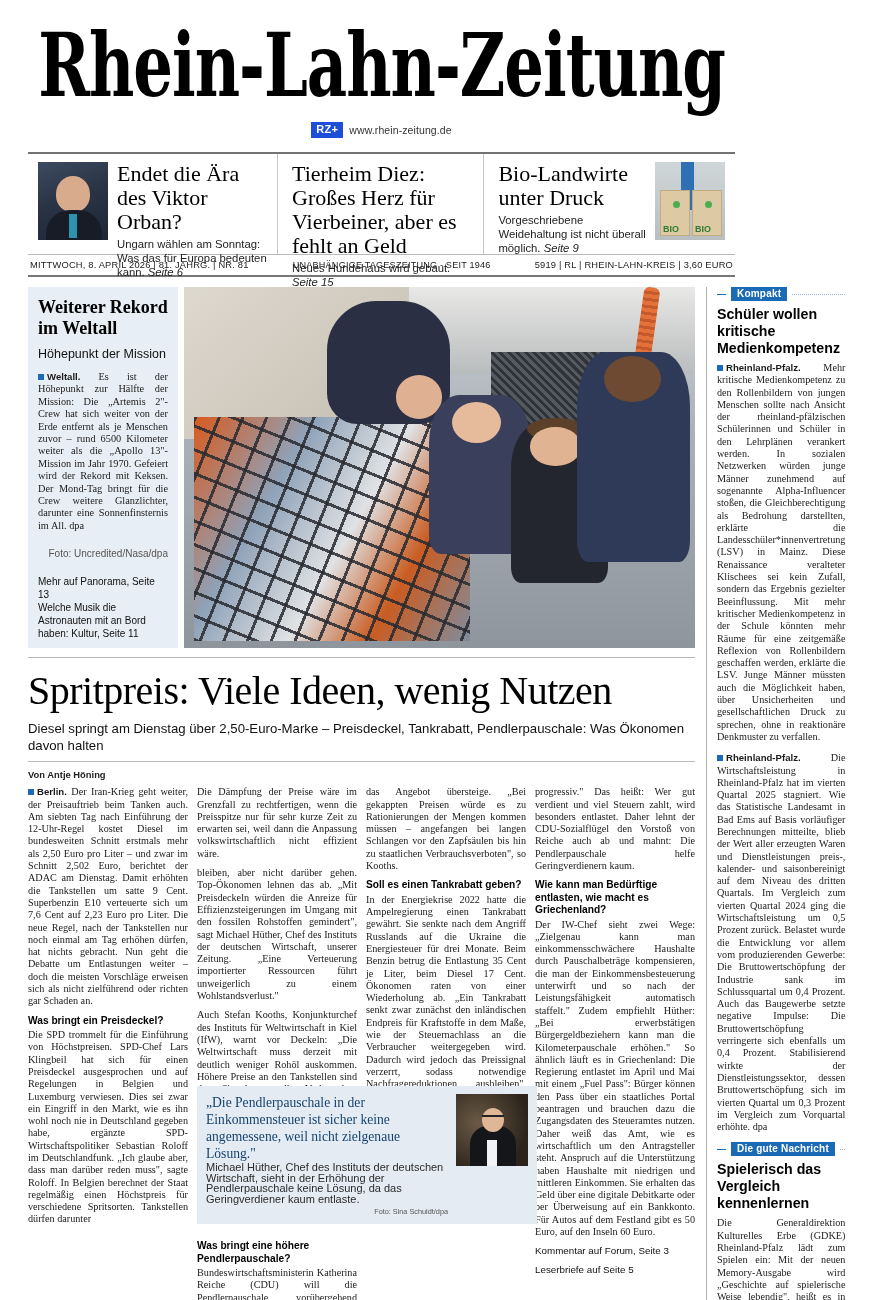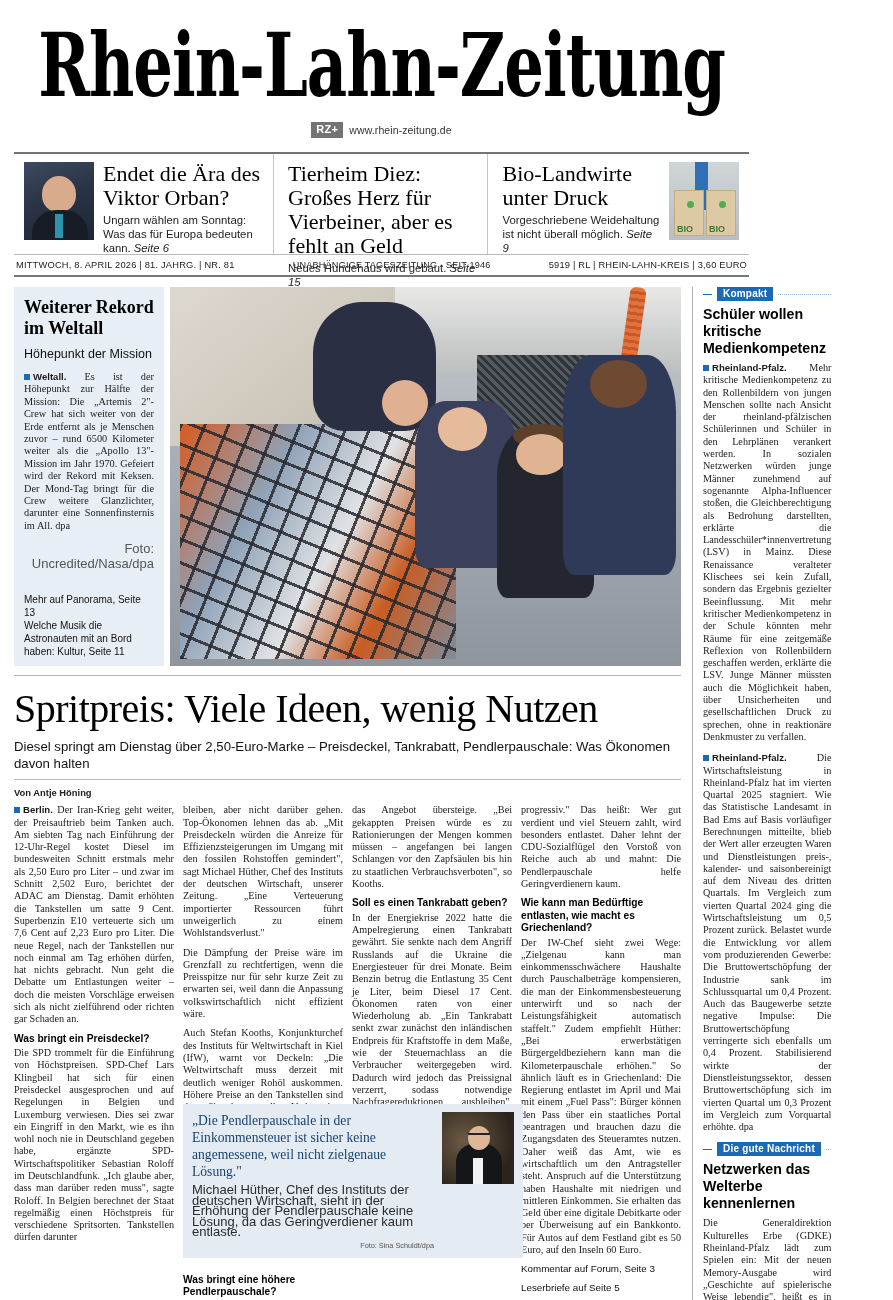--- a/index.html
+++ b/index.html
@@ -1,34 +1,34 @@
 <!DOCTYPE html>
 <html><head>
 <meta charset="utf-8">
 <style>
   html,body{margin:0;padding:0;background:#ffffff;}
   body{width:893px;height:1300px;overflow:hidden;font-family:"Liberation Sans",sans-serif;color:#1a1a1a;}
-  .page{width:763px;height:1300px;position:relative;box-sizing:border-box;padding:0 14px;}
+  .page{width:763px;height:1300px;position:relative;box-sizing:border-box;padding:0 28px;}
 
   
   .masthead{text-align:center;padding-top:18px;}
   .masthead-title{
     font-family:"DejaVu Serif",serif;
     font-weight:900;
     font-size:68px;
     line-height:74px;
     letter-spacing:-1px;
     color:#000;
     transform:scaleY(1.28) scaleX(1.02);
     transform-origin:center top;
     font-stretch:condensed;
     white-space:nowrap;
   }
   .masthead-sub{margin-top:30px;display:flex;align-items:center;justify-content:center;gap:6px;}
-  .rzplus{background:#737373;color:#fff;font-size:11px;font-weight:bold;padding:2px 5px 3px 5px;line-height:11px;letter-spacing:.3px;}
+  .rzplus{background:#1d4ed8;color:#fff;font-size:11px;font-weight:bold;padding:2px 5px 3px 5px;line-height:11px;letter-spacing:.3px;}
   .rzurl{font-size:10.5px;color:#333;letter-spacing:.1px;}
 
   
   .teasers{margin-top:14px;border-top:2px solid #737373;border-bottom:1px solid #b9b9b9;display:flex;height:100px;}
   .teaser{display:flex;align-items:flex-start;padding:8px 10px 6px 10px;box-sizing:border-box;}
   .t1{width:305px;border-right:1px solid #c6c6c6;}
   .t2{width:250px;border-right:1px solid #c6c6c6;padding-left:14px;}
   .t3{width:305px;padding-left:14px;}
   .teaser-photo{width:70px;height:78px;flex:0 0 70px;overflow:hidden;position:relative;background:#2b3b52;}
   .teaser-txt{padding-left:9px;}
@@ -66,22 +66,22 @@
   .right-zone{width:176px;margin-left:11px;border-left:1px solid #b0b0b0;padding-left:10px;box-sizing:border-box;}
 
   
   .space{display:flex;}
   .space-text{width:150px;background:#e8eef5;padding:10px 10px 8px 10px;box-sizing:border-box;}
   .space-h{font-family:"Liberation Serif",serif;font-size:18px;line-height:21px;font-weight:bold;color:#000;}
   .space-sub{font-size:12.5px;line-height:15px;margin-top:8px;color:#111;}
   .space-body{font-family:"Liberation Serif",serif;font-size:10.3px;line-height:12.4px;text-align:justify;margin-top:9px;color:#1b1b1b;}
   .space-body b{font-family:"Liberation Sans",sans-serif;font-size:9.6px;}
   .sq{display:inline-block;width:6px;height:6px;background:#1a6ab5;margin-right:3px;}
-  .credit{font-size:13px;color:#555;text-align:right;margin-top:9px;}
-  .space-more{font-size:10px;line-height:13px;margin-top:22px;color:#111;}
+  .credit{font-size:10px;color:#555;text-align:right;margin-top:16px;}
+  .space-more{font-size:10px;line-height:13px;margin-top:16px;color:#111;}
   .space-photo{flex:1;margin-left:6px;position:relative;overflow:hidden;background:#9aa2ab;}
 
   
   .iss{position:absolute;inset:0;background:linear-gradient(180deg,#cdd2d6 0%,#aab1b8 40%,#8e959d 100%);}
   .iss .panelbag{position:absolute;left:0;top:0;width:46%;height:42%;background:linear-gradient(140deg,#ded9cf,#c3bdb0);}
   .iss .net{position:absolute;left:2%;top:36%;width:54%;height:62%;background:
      repeating-linear-gradient(112deg,rgba(40,42,48,.85) 0 3px,rgba(255,255,255,0) 3px 22px),
      repeating-linear-gradient(22deg,rgba(40,42,48,.85) 0 3px,rgba(255,255,255,0) 3px 22px),
      linear-gradient(120deg,#d95a1e 0%,#8fa2b8 30%,#e0e2e4 55%,#c95c22 75%,#7f8d9e 100%);}
   .iss .hose{position:absolute;right:8%;top:0;width:16px;height:26%;background:repeating-linear-gradient(180deg,#e4703a 0 4px,#c45a2b 4px 7px);border-radius:6px;transform:rotate(8deg);}
@@ -108,21 +108,21 @@
   .cols{display:flex;margin-top:6px;gap:9px;}
   .col{width:160px;}
   .col p, .body-col p{font-family:"Liberation Serif",serif;font-size:10.2px;line-height:12.3px;text-align:justify;margin:0 0 7px 0;color:#191919;hyphens:auto;}
   .subhead{font-family:"Liberation Sans",sans-serif;font-weight:bold;font-size:10.2px;line-height:12.4px;margin:7px 0 2px 0;color:#000;}
   .lead-city{font-family:"Liberation Sans",sans-serif;font-weight:bold;font-size:9.6px;}
 
   
   .quotewrap{display:flex;gap:8px;background:#e4ebf3;padding:8px 9px;margin:6px 0 8px 0;box-sizing:border-box;}
   .quote-txt{flex:1;}
   .quote-q{font-family:"Liberation Serif",serif;font-size:13.6px;line-height:17px;color:#16436f;}
-  .quote-src{font-size:13px;line-height:10.5px;color:#2b2b2b;margin-top:5px;}
+  .quote-src{font-size:11px;line-height:10.5px;color:#2b2b2b;}
   .quote-credit{font-size:7.3px;color:#555;text-align:right;margin-top:3px;}
   .quote-photo{width:72px;height:72px;flex:0 0 72px;position:relative;overflow:hidden;background:#3b3126;}
   .qp-bg{position:absolute;inset:0;background:radial-gradient(circle at 30% 40%,#6b5a45,#2c241c 75%);}
   .qp-body{position:absolute;left:14px;bottom:0;width:46px;height:40px;background:#15161a;border-radius:18px 18px 0 0;}
   .qp-head{position:absolute;left:26px;top:14px;width:22px;height:24px;background:#e0b796;border-radius:50%;}
   .qp-glass{position:absolute;left:26px;top:21px;width:22px;height:5px;border-top:2px solid #22242a;}
   .qp-shirt{position:absolute;left:31px;bottom:0;width:10px;height:26px;background:#f2f3f4;}
 
   
   .kicker{display:flex;align-items:center;gap:5px;margin-bottom:5px;}
@@ -251,22 +251,22 @@
 
       <div class="cols">
 
         <div class="col">
           <p><span class="sq"></span><span class="lead-city">Berlin.</span> <span>Der Iran-Krieg geht weiter, der Preisauftrieb beim Tanken auch. Am siebten Tag nach Einführung der 12-Uhr-Regel kostet Diesel im bundesweiten Schnitt erstmals mehr als 2,50 Euro pro Liter – und zwar im Schnitt 2,502 Euro, berichtet der ADAC am Dienstag. Damit erhöhten die Tankstellen um satte 9 Cent. Superbenzin E10 verteuerte sich um 7,6 Cent auf 2,23 Euro pro Liter. Die neue Regel, nach der Tankstellen nur noch einmal am Tag erhöhen dürfen, hat nichts gebracht. Nun geht die Debatte um Entlastungen weiter – doch die meisten Vorschläge erweisen sich als nicht zielführend oder richten gar Schaden an.</span></p>
           <div class="subhead">Was bringt ein Preisdeckel?</div>
           <p>Die SPD trommelt für die Einführung von Höchstpreisen. SPD-Chef Lars Klingbeil hat sich für einen Preisdeckel ausgesprochen und auf Regelungen in Belgien und Luxemburg verwiesen. Dies sei zwar ein Eingriff in den Markt, wie es ihn wohl noch nie in Deutschland gegeben habe, ergänzte SPD-Wirtschaftspolitiker Sebastian Roloff im Deutschlandfunk. „Ich glaube aber, dass man darüber reden muss", sagte Roloff. In Belgien berechnet der Staat regelmäßig einen Höchstpreis für verschiedene Spritsorten. Tankstellen dürfen darunter</p>
         </div>
 
         <div class="col">
+          <p>Die Dämpfung der Preise wäre im Grenzfall zu rechtfertigen, wenn die Preisspitze nur für sehr kurze Zeit zu erwarten sei, weil dann die Anpassung volkswirtschaftlich nicht effizient wäre.</p>
           <p>bleiben, aber nicht darüber gehen. Top-Ökonomen lehnen das ab. „Mit Preisdeckeln würden die Anreize für Effizienzsteigerungen im Umgang mit den fossilen Rohstoffen gemindert", sagt Michael Hüther, Chef des Instituts der deutschen Wirtschaft, unserer Zeitung. „Eine Verteuerung importierter Ressourcen führt unweigerlich zu einem Wohlstandsverlust."</p>
-          <p>Die Dämpfung der Preise wäre im Grenzfall zu rechtfertigen, wenn die Preisspitze nur für sehr kurze Zeit zu erwarten sei, weil dann die Anpassung volkswirtschaftlich nicht effizient wäre.</p>
           <p>Auch Stefan Kooths, Konjunkturchef des Instituts für Weltwirtschaft in Kiel (IfW), warnt vor Deckeln: „Die Weltwirtschaft muss derzeit mit deutlich weniger Rohöl auskommen. Höhere Preise an den Tankstellen sind das Signal an alle Verbraucher, sparsamer mit dem Rohstoff umzugehen." Preisdeckel würden das unterlaufen und nur dazu führen, dass die Nachfrage</p>
         </div>
 
         <div class="col">
           <p>das Angebot übersteige. „Bei gekappten Preisen würde es zu Rationierungen der Mengen kommen müssen – angefangen bei langen Schlangen vor den Zapfsäulen bis hin zu staatlichen Verbrauchsverboten", so Kooths.</p>
           <div class="subhead">Soll es einen Tankrabatt geben?</div>
           <p>In der Energiekrise 2022 hatte die Ampelregierung einen Tankrabatt gewährt. Sie senkte nach dem Angriff Russlands auf die Ukraine die Energiesteuer für drei Monate. Beim Benzin betrug die Entlastung 35 Cent je Liter, beim Diesel 17 Cent. Ökonomen raten von einer Wiederholung ab. „Ein Tankrabatt senkt zwar zunächst den inländischen Endpreis für Kraftstoffe in dem Maße, wie der Steuernachlass an die Verbraucher weitergegeben wird. Dadurch wird jedoch das Preissignal verzerrt, sodass notwendige Nachfragereduktionen ausbleiben", heißt es im Frühjahrsgutachten der Forschungsinstitute. „Steuernachlässe auf Treibstoffe würden die Nachfrage am Weltmarkt ausweiten und so die Beschaffungspreise anheizen – ein Effekt, der umso stärker ist, je mehr</p>
         </div>
 
         <div class="col">
@@ -325,19 +325,19 @@
       </p>
 
       <div class="k-sep"></div>
 
       <div class="kicker">
         <span class="dash"></span>
         <span class="lbl">Die gute Nachricht</span>
         <span class="dots"></span>
       </div>
 
-      <div class="k-head">Netzwerken das Welterbe kennenlernen</div>
+      <div class="k-head">Spielerisch das Vergleich kennenlernen</div>
       <p class="gn-body">Die Generaldirektion Kulturelles Erbe (GDKE) Rheinland-Pfalz lädt zum Spielen ein: Mit der neuen Memory-Ausgabe wird „Geschichte auf spielerische Weise lebendig", heißt es in einer Pressemitteilung. Das bekannte Gedächtnisspiel zeigt auf 64 Kärtchen eine Auswahl der bedeutendsten historischen Orte und Kunstschätze des Landes. Die Motive zeigen unter anderem mächtige Burgen wie die Burg Trifels in Annweiler, prächtige Schlösser wie Schloss Stolzenfels in Koblenz, römische Monumente wie die Porta Nigra in Trier oder beeindruckende Kunstwerke aus den drei Landesmuseen in Mainz, Trier oder Koblenz. Das Spiel ist für 16,95 Euro in den Landesmuseen oder online unter www.gdke.rlp.de erhältlich. red</p>
 
     </div>
   </div>
 
 </div>
 
 </body></html>

